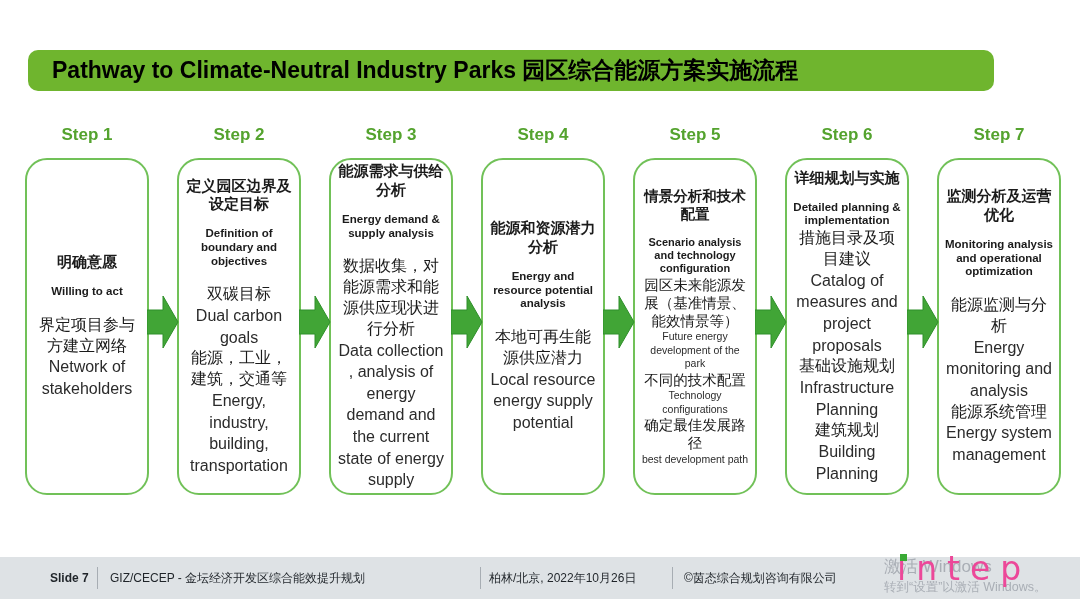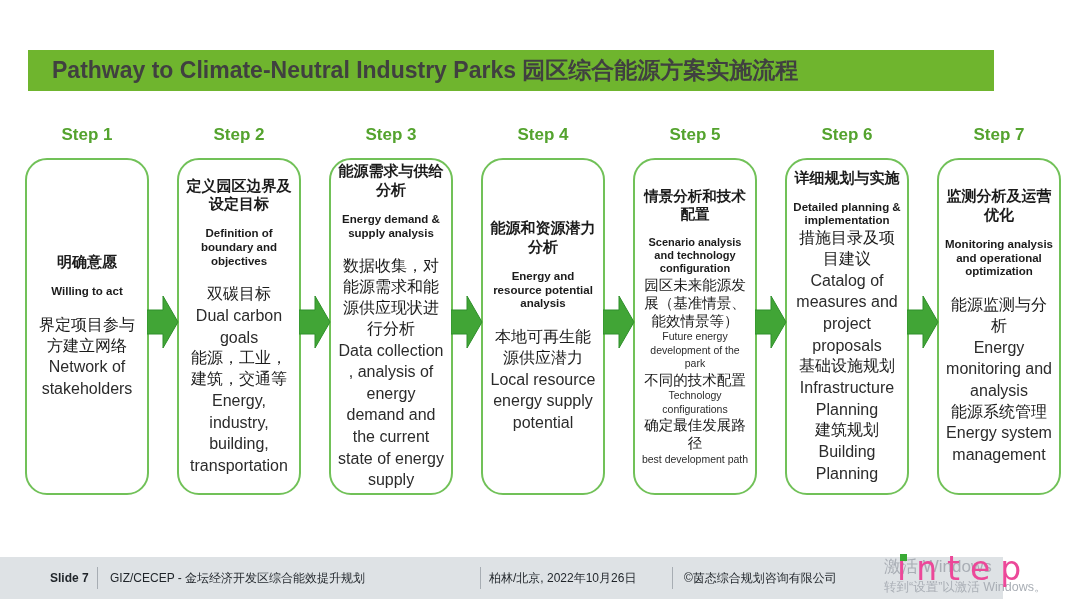--- a/index.html
+++ b/index.html
@@ -1,42 +1,42 @@
 <!DOCTYPE html>
 <html><head>
 <meta charset="utf-8">
 <style>
   html,body{margin:0;padding:0;background:#fff;}
   .slide{position:relative;width:1080px;height:599px;background:#ffffff;overflow:hidden;
          font-family:"Liberation Sans","DejaVu Sans",sans-serif;color:#1b1b1b;}
   
   .banner{position:absolute;left:28px;top:50px;width:966px;height:41px;background:#6fb52e;
-          color:#404040;font-weight:bold;font-size:23px;line-height:41px;padding-left:24px;
-          box-sizing:border-box;white-space:nowrap;}
+          color:#000000;font-weight:bold;font-size:23px;line-height:41px;padding-left:24px;
+          box-sizing:border-box;white-space:nowrap;border-radius:10px;}
   
   .steps{position:absolute;left:25px;top:112px;width:824px;display:flex;gap:28px;}
   .col{width:124px;flex:0 0 124px;display:flex;flex-direction:column;align-items:center;}
   .step-label{height:46px;display:flex;align-items:center;justify-content:center;
               color:#54a32e;font-weight:bold;font-size:17px;}
   .box{width:124px;height:337px;box-sizing:border-box;border:2px solid #71c158;border-radius:22px;
        background:#fff;display:flex;flex-direction:column;justify-content:center;align-items:center;
        text-align:center;padding:6px 5px;overflow:hidden;}
   .t-zh{font-weight:bold;font-size:15px;line-height:1.25;}
   .t-en{font-weight:bold;font-size:11.5px;line-height:1.2;margin-top:13px;}
   .title-block.gap{margin-bottom:16px;}
   .i-zh{font-size:16px;line-height:1.3;}
   .i-en{font-size:16px;line-height:1.35;color:#2b2b2b;}
   .box.compact .t-zh{font-size:14.5px;}
   .box.compact .t-en{font-size:11px;}
   .box.compact .i-zh{font-size:14.5px;line-height:1.25;}
   .box.compact .i-en{font-size:10.5px;line-height:1.3;}
   
   .arrow{position:absolute;width:32px;height:54px;top:295px;}
   
-  .footer{position:absolute;left:0;bottom:0;width:1003px;height:42px;background:#dee2e5;}
+  .footer{position:absolute;left:0;bottom:0;width:1080px;height:42px;background:#dee2e5;}
   .f-item{position:absolute;top:0;height:42px;display:flex;align-items:center;font-size:12px;color:#1f2429;}
   .f-slide{left:50px;font-weight:bold;}
   .f-div{position:absolute;top:10px;width:1px;height:22px;background:#a7adb3;}
   .f-project{left:110px;}
   .f-date{left:489px;}
   .f-copy{left:684px;}
   
   .wm1{position:absolute;left:884px;top:555px;font-size:17px;color:#a9aeb5;z-index:2;white-space:nowrap;}
   .wm2{position:absolute;left:884px;top:579px;font-size:12.5px;color:#a9aeb5;z-index:2;white-space:nowrap;}
   .logo{position:absolute;left:897px;top:549px;font-family:"DejaVu Sans",sans-serif;font-size:33px;

